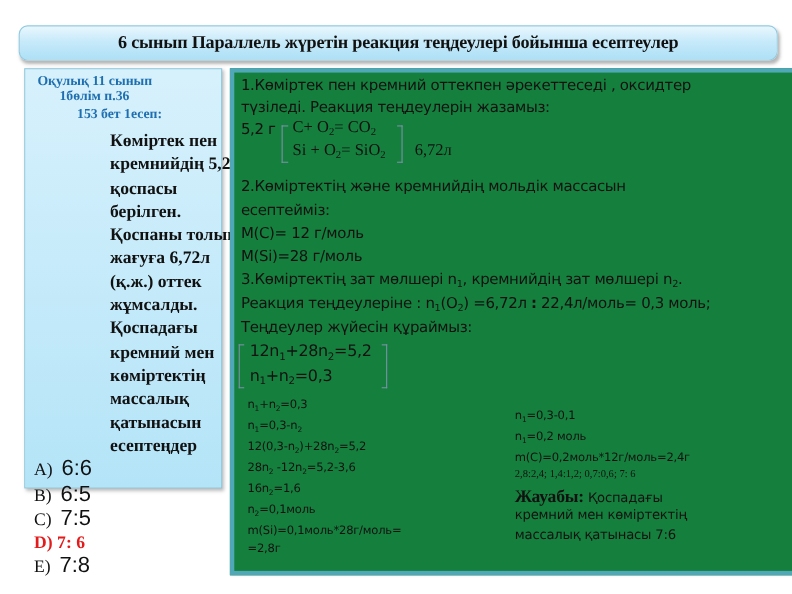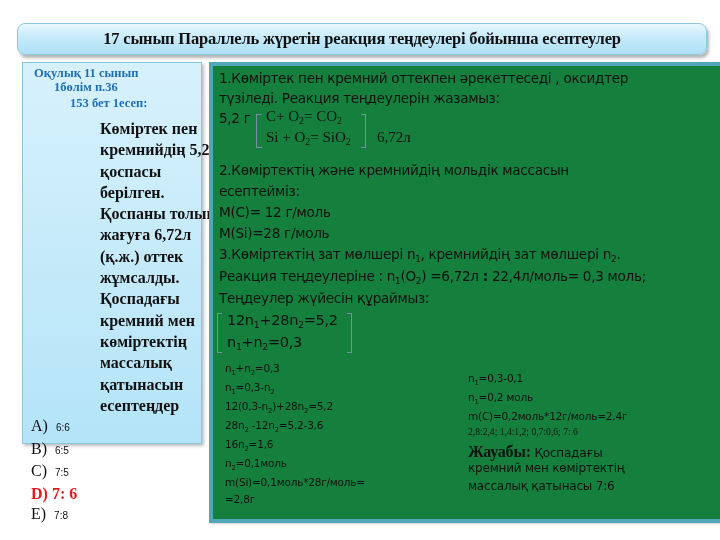--- a/index.html
+++ b/index.html
@@ -22,42 +22,42 @@
       box-sizing:border-box;
     }
     .src { font-family:"Liberation Serif", serif; font-weight:bold; color:#1f6fb0; font-size:12.5px; line-height:14px; }
     .src.l1 { position:absolute; left:11px; top:3px; }
     .src.l2 { position:absolute; left:31px; top:17px; }
     .src.l3 { position:absolute; left:47px; top:33px; }
     .problem { position:absolute; left:36px; top:55px; width:142px; font-family:"Liberation Serif", serif; font-weight:bold; font-size:16px; line-height:21.3px; color:#111; }
     .problem div { white-space:nowrap;margin-left:41px; }
     .options { position:absolute; left:8px; top:353px; font-family:"Liberation Serif", serif; font-size:16px; line-height:20.5px; color:#111; }
     .opt { white-space:nowrap; }
-    .opt .val { font-family:"Liberation Sans", sans-serif; font-size:10px; }
+    .opt .val { font-family:"Liberation Sans", sans-serif; font-size:20px; }
     .opt.correct { color:#e31b1b; font-weight:bold; }
     .opt.correct .val { font-family:"Liberation Serif", serif; font-size:16px; }
 
     .right-panel {
       position:absolute; left:209px; top:62px; width:538px; height:461px;
       border:4px solid #4fa7b8; box-sizing:border-box; background:#15803d;
       box-shadow:1px 1px 2px rgba(120,120,120,0.35);
     }
     .rp { position:absolute; left:6px; font-family:"DejaVu Sans", sans-serif; font-size:13.6px; color:#111; white-space:nowrap; letter-spacing:-0.3px; }
     .rp.serifmix { font-family:"Liberation Serif", serif; font-size:15px; letter-spacing:0; }
     sub { font-size:65%; vertical-align:-3px; line-height:0; }
     .brace { position:absolute; border:1px solid #7b8fa8; }
     .sm { position:absolute; font-family:"DejaVu Sans", sans-serif; font-size:10.5px; color:#111; white-space:nowrap; letter-spacing:-0.2px; }
     .sm.tiny { font-size:9.6px; font-family:"Liberation Serif", serif; letter-spacing:0; }
     .answer-head { font-family:"Liberation Serif", serif; font-weight:bold; font-size:16px; }
   </style>
 </head>
 <body>
 
 <div class="title-banner">
-  <span class="title-text">17 сынып  Параллель жүретін реакция теңдеулері бойынша есептеулер</span>
+  <span class="title-text">6 сынып  Параллель жүретін реакция теңдеулері бойынша есептеулер</span>
 </div>
 
 <div class="left-panel">
   <div class="src l1">Оқулық 11 сынып</div>
   <div class="src l2">1бөлім п.36</div>
   <div class="src l3">153 бет 1есеп:</div>
 
   <div class="problem">
     <div>Көміртек пен</div>
     <div>кремнийдің 5,2г</div>

